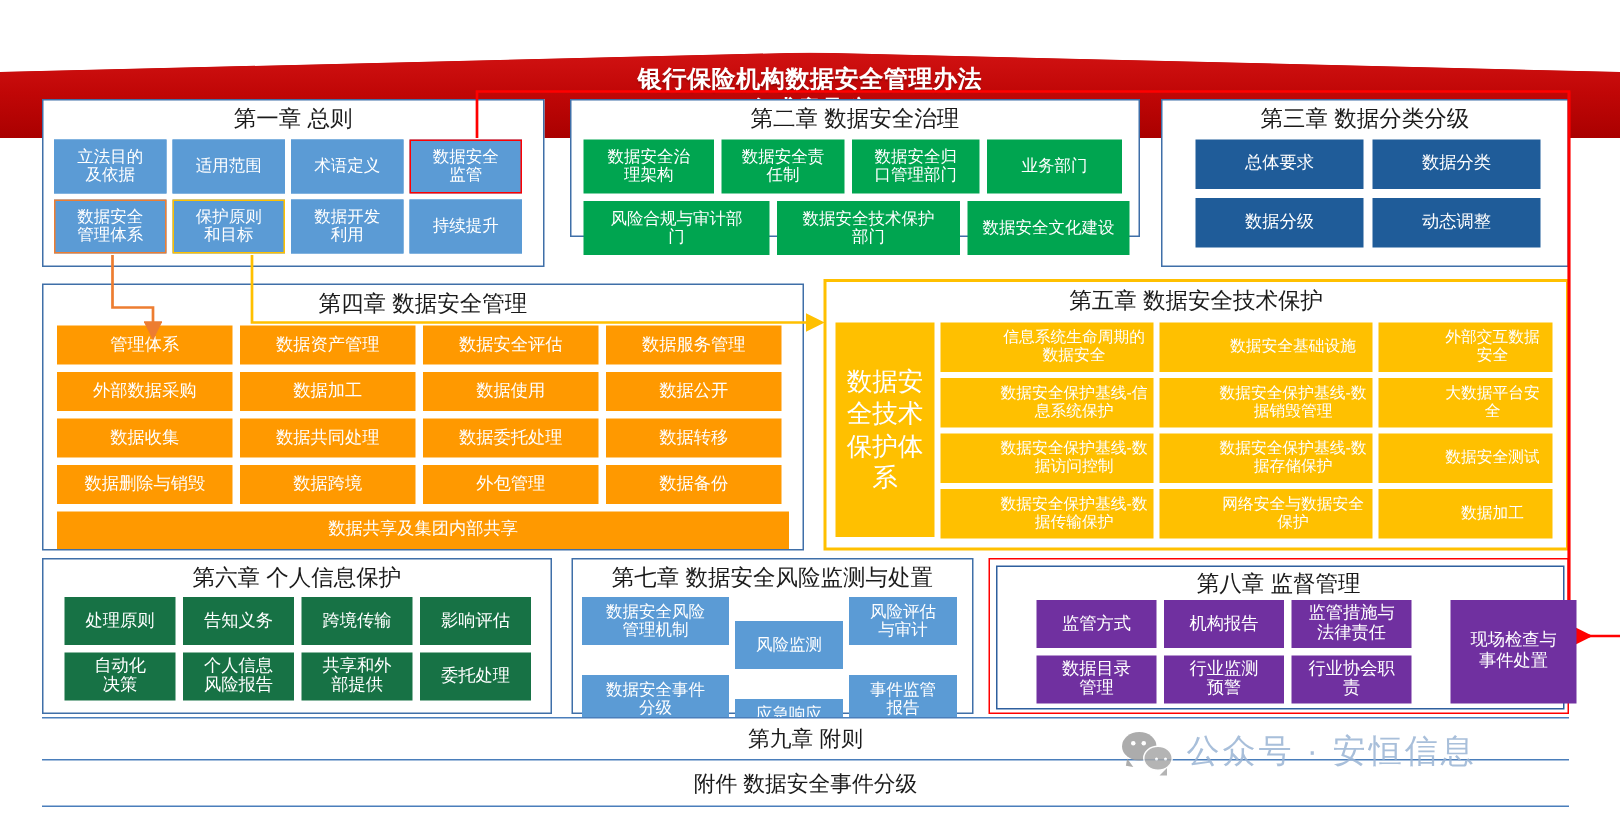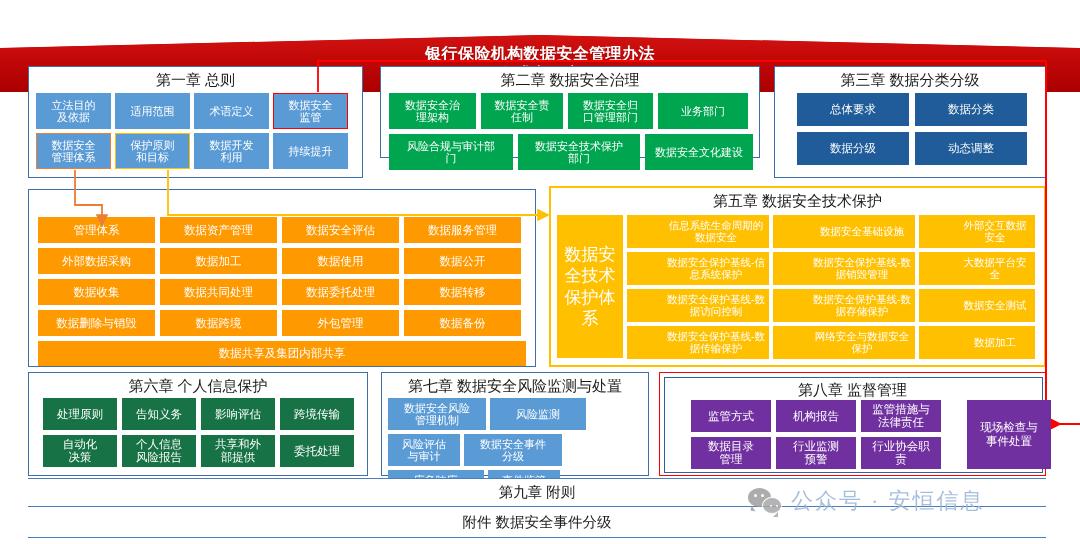--- a/index.html
+++ b/index.html
@@ -103,21 +103,21 @@
   
   #ch6{left:28px;top:372px;width:340px;height:104px;}
   #ch6 .grid{position:absolute;left:14px;top:25px;width:312px;gap:5px;}
   #ch6 .cell{width:74px;height:32px;background:#177245;font-size:11.5px;}
 
   
   #ch7{left:381px;top:372px;width:268px;height:104px;}
   #ch7 .grid{position:absolute;left:6px;top:25px;width:256px;gap:4px;}
   #ch7 .cell{background:#5B9BD5;height:32px;font-size:11px;}
   #ch7 .p1{width:98px;}
-  #ch7 .p2{width:96px;}
+  #ch7 .p2{width:72px;margin-top:16px;}
   #ch7 .p3{width:72px;}
 
   
   #ch8{left:659px;top:372px;width:387px;height:104px;}
   #ch8 .panel-inner{
     position:absolute;left:4px;top:4px;width:379px;height:96px;
     border:1.5px solid #2E5F9E;box-sizing:border-box;background:#fff;
   }
   #ch8 .inner{position:absolute;left:10px;top:27px;width:360px;display:flex;gap:6px;}
   #ch8 .cols{display:flex;flex-wrap:wrap;gap:5px;width:270px;}
@@ -218,20 +218,21 @@
     <div class="panel-title">第三章 数据分类分级</div>
     <div class="grid">
       <div class="cell">总体要求</div>
       <div class="cell">数据分类</div>
       <div class="cell">数据分级</div>
       <div class="cell">动态调整</div>
     </div>
   </div>
 
   <div class="panel bd-blue" id="ch4">
+    <div class="panel-title">第四章 数据安全管理</div>
     <div class="grid">
       <div class="cell">管理体系</div>
       <div class="cell">数据资产管理</div>
       <div class="cell">数据安全评估</div>
       <div class="cell">数据服务管理</div>
       <div class="cell">外部数据采购</div>
       <div class="cell">数据加工</div>
       <div class="cell">数据使用</div>
       <div class="cell">数据公开</div>
       <div class="cell">数据收集</div>
@@ -265,22 +266,22 @@
         <div class="cell cc">数据加工</div>
       </div>
     </div>
   </div>
 
   <div class="panel bd-blue" id="ch6">
     <div class="panel-title">第六章 个人信息保护</div>
     <div class="grid">
       <div class="cell">处理原则</div>
       <div class="cell">告知义务</div>
+      <div class="cell">跨境传输</div>
       <div class="cell">影响评估</div>
-      <div class="cell">跨境传输</div>
       <div class="cell">自动化<br>决策</div>
       <div class="cell">个人信息<br>风险报告</div>
       <div class="cell">共享和外<br>部提供</div>
       <div class="cell">委托处理</div>
     </div>
   </div>
 
   <div class="panel bd-blue" id="ch7">
     <div class="panel-title">第七章 数据安全风险监测与处置</div>
     <div class="grid">

